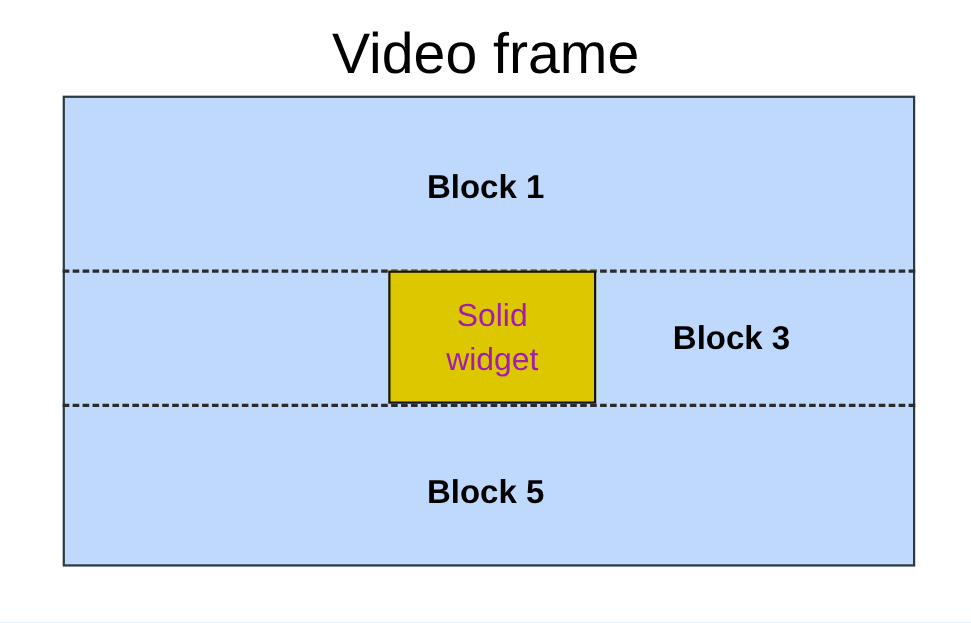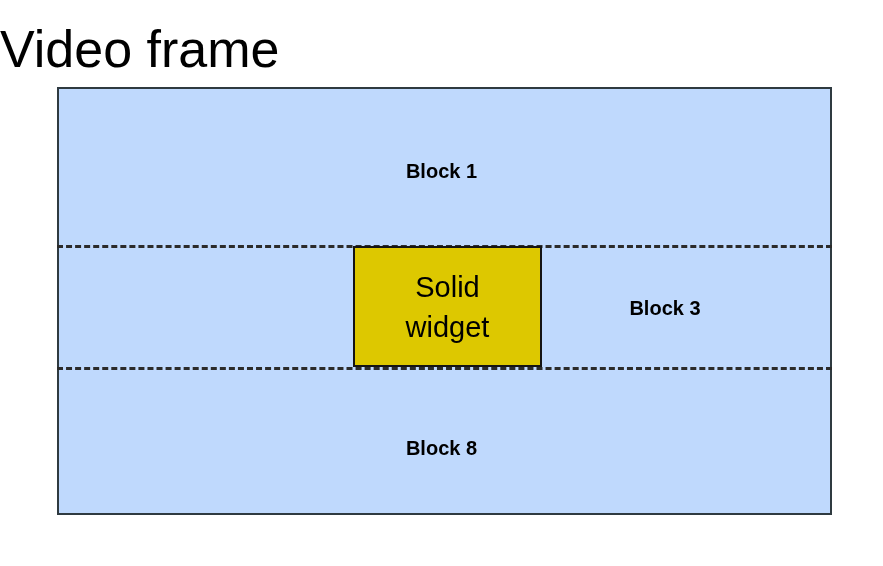--- a/index.html
+++ b/index.html
@@ -22,21 +22,21 @@
     width: 883px;
     height: 566px;
   }
 
   
   .diagram-title {
     position: absolute;
     left: 0;
     top: 18px;
     width: 883px;
-    text-align: left;
+    text-align: center;
     font-size: 52px;
     font-weight: 400;
     line-height: 62px;
     color: #000000;
     letter-spacing: 0px;
     white-space: nowrap;
   }
 
   
   .video-frame {
@@ -58,21 +58,21 @@
     height: 0px;
     border-top: 3px dashed #2b2b2b;
     box-sizing: border-box;
   }
   .divider-top    { top: 245px; }
   .divider-bottom { top: 367px; }
 
   
   .block-label {
     position: absolute;
-    font-size: 20px;
+    font-size: 30px;
     font-weight: bold;
     color: #000000;
     line-height: 34px;
     white-space: nowrap;
     text-align: center;
   }
   .block-1 { left: 0px;   top: 154px; width: 883px; }
   .block-2 { left: 90px;  top: 291px; width: 262px; }
   .block-3 { left: 541px; top: 291px; width: 248px; }
   .block-4 { left: 0px;   top: 431px; width: 883px; }
@@ -87,21 +87,21 @@
     background: #ddc800;
     border: 2px solid #141414;
     box-sizing: border-box;
     display: flex;
     align-items: center;
     justify-content: center;
   }
   .solid-widget-label {
     font-size: 29px;
     font-weight: 400;
-    color: #000000;
+    color: #a21caf;
     line-height: 40px;
     text-align: center;
     white-space: pre-line;
   }
 </style>
 </head>
 <body>
 
 <div id="canvas">
 
@@ -111,20 +111,20 @@
 
   <div class="divider divider-top"></div>
 
   <div class="divider divider-bottom"></div>
 
   <div class="block-label block-1">Block 1</div>
 
 
   <div class="block-label block-3">Block 3</div>
 
-  <div class="block-label block-4">Block 8</div>
+  <div class="block-label block-4">Block 5</div>
 
   <div class="solid-widget">
     <div class="solid-widget-label">Solid
 widget</div>
   </div>
 
 </div>
 
 </body></html>

